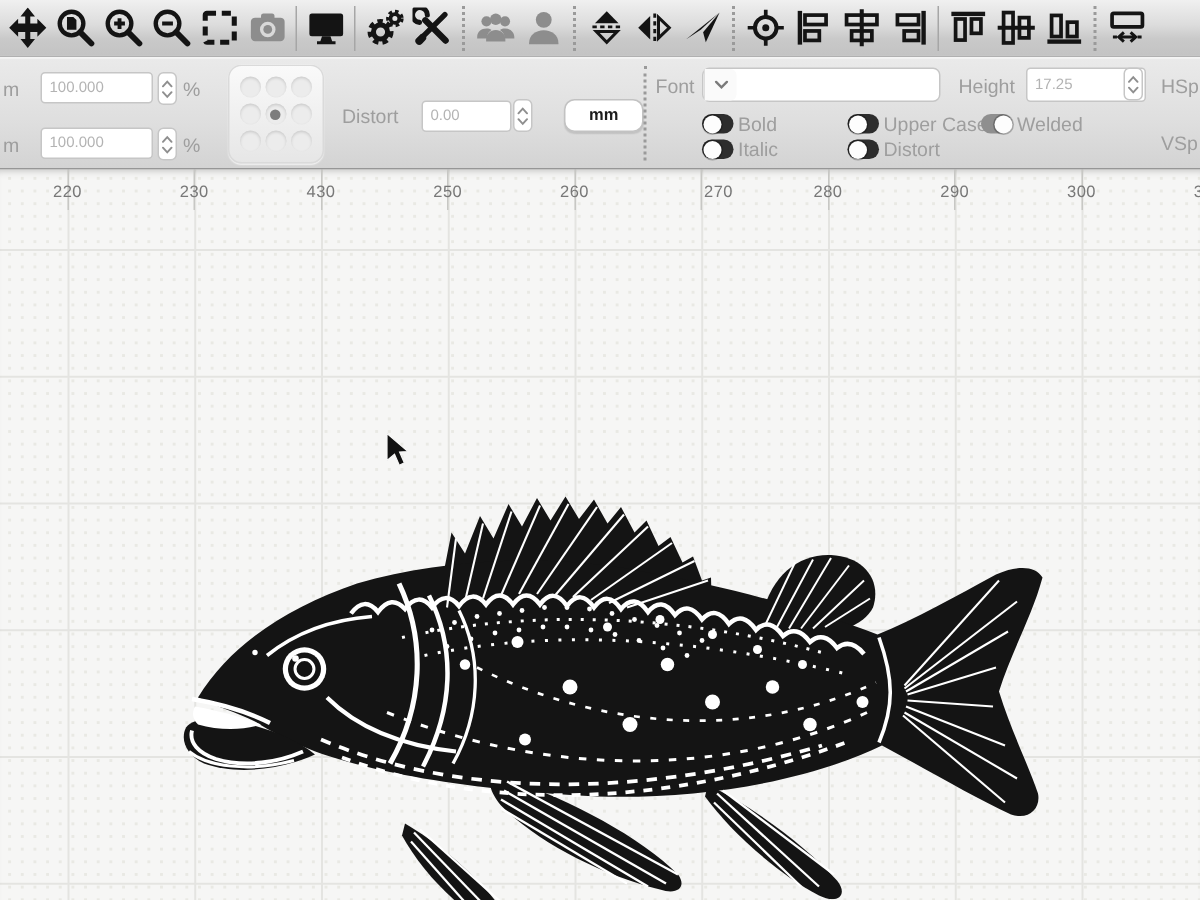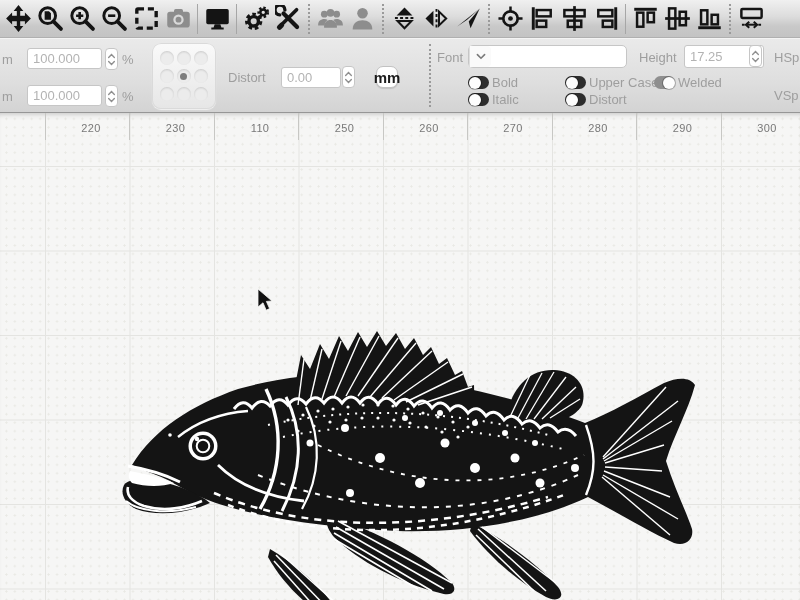--- a/index.html
+++ b/index.html
@@ -17,36 +17,36 @@
   .tool.disabled { color:#8d8d8d; }
   .sep-line { width:1px; height:30px; background:#a6a6a6; margin:0 3px; flex:0 0 auto; }
   .sep-dots { width:0; height:30px; border-left:2px dotted #9a9a9a; margin:0 4px; flex:0 0 auto; }
 
   
   .tb2 { position:relative; height:75px;
          background:linear-gradient(#eaeaea,#dedede 60%,#d3d3d3);
          border-top:1px solid #f4f4f4; border-bottom:1px solid #969696; z-index:5; overflow:hidden; }
   .glabel { position:absolute; font-size:13px; color:#9e9e9e; white-space:nowrap; }
   .field { position:absolute; height:21px; background:#fff; border:1px solid #c6c6c6;
-           border-radius:3px; font-size:13px; color:#b3b3b3; padding:0 5px;
+           border-radius:3px; font-size:10px; color:#b3b3b3; padding:0 5px;
            font-family:"Liberation Sans",sans-serif; outline:none; }
   .stepper { position:absolute; width:13px; height:22px; background:#fff; border:1px solid #c6c6c6;
              border-radius:4px; display:flex; flex-direction:column; align-items:center;
              justify-content:center; gap:1px; cursor:default; }
   .stepper svg { width:9px; height:6px; display:block; }
   .anchor-grid { position:absolute; left:152px; top:4px; width:64px; height:66px;
                  background:linear-gradient(#fafafa,#e6e6e6); border-radius:9px;
                  box-shadow:inset 0 0 0 1px #dadada, 0 1px 1px rgba(255,255,255,.7);
                  display:grid; grid-template-columns:repeat(3,1fr); place-items:center; padding:6px; }
   .anchor-dot { width:14px; height:14px; border-radius:50%; background:#ececec;
                 box-shadow:inset 0 1px 2px rgba(0,0,0,.14); position:relative; cursor:default; }
   .anchor-dot.sel::after { content:""; position:absolute; left:3.5px; top:3.5px; width:7px; height:7px;
                 border-radius:50%; background:#7d7d7d; }
-  .mm-btn { position:absolute; left:376px; top:27px; width:22px; height:22px; background:#fff;
-            border:1px solid #c2c2c2; border-radius:7px; font-size:15px; font-weight:bold;
+  .mm-btn { position:absolute; left:376px; top:27px; width:53px; height:22px; background:#fff;
+            border:1px solid #c2c2c2; border-radius:7px; font-size:11px; font-weight:bold;
             color:#1c1c1c; display:flex; align-items:center; justify-content:center;
             box-shadow:0 1px 1px rgba(0,0,0,.12); cursor:default; }
   .vsep-dots { position:absolute; top:5px; bottom:5px; width:0; border-left:2px dotted #9a9a9a; }
   .combo { position:absolute; left:468px; top:6px; width:159px; height:23px; background:#fff;
            border:1px solid #c6c6c6; border-radius:5px; display:flex; align-items:center;
            cursor:default; }
   .combo .combo-val { flex:1; font-size:13px; color:#ababab; padding-left:6px; }
   .combo .combo-btn { width:22px; height:21px; border-left:1px solid #dedede; display:flex;
            align-items:center; justify-content:center; border-radius:0 4px 4px 0; background:#fafafa; }
   .switch-row { position:absolute; display:flex; align-items:center; gap:3px; }
@@ -65,21 +65,21 @@
               linear-gradient(to right,#e4e4e1 1px,transparent 1px),
               linear-gradient(to bottom,#e4e4e1 1px,transparent 1px),
               radial-gradient(circle,#e9e9e4 0.9px,transparent 1.2px);
             background-size:84.5px 84.5px, 84.5px 84.5px, 8.45px 8.45px;
             background-position:45px 53px, 45px 53px, 2.2px 1.7px;
             box-shadow:inset 0 5px 6px -5px rgba(0,0,0,.28);
             overflow:hidden; }
   .ruler { position:absolute; left:0; top:0; width:800px; height:27px; }
   .rtick { position:absolute; top:0; width:1px; height:27px; background:#c7c7c4; }
   .rlabel { position:absolute; top:9px; transform:translateX(-50%); font-size:11px;
-            color:#787878; letter-spacing:.3px; white-space:nowrap;margin-left:46px; }
+            color:#787878; letter-spacing:.3px; white-space:nowrap; }
   .artwork { position:absolute; left:118px; top:212px; width:582px; height:292px; }
   .cursor { position:absolute; left:257px; top:176px; width:16px; height:24px; z-index:9; }
 </style>
 </head>
 <body>
 <div class="app">
 
   <div class="tb1" id="toolbar-icons">
       <span class="tool">
         <svg viewBox="0 0 24 24">
@@ -338,27 +338,27 @@
     </div>
   </div>
 
   <div class="canvas">
     <div class="ruler" id="ruler">
         <div class="rtick" style="left: 44.5px;"></div>
         <div class="rlabel" style="left: 45px;">220</div>
         <div class="rtick" style="left: 129px;"></div>
         <div class="rlabel" style="left: 129.5px;">230</div>
         <div class="rtick" style="left: 213.5px;"></div>
-        <div class="rlabel" style="left: 214px;">110</div>
+        <div class="rlabel" style="left: 214px;">430</div>
         <div class="rtick" style="left: 298px;"></div>
         <div class="rlabel" style="left: 298.5px;">250</div>
         <div class="rtick" style="left: 382.5px;"></div>
         <div class="rlabel" style="left: 383px;">260</div>
         <div class="rtick" style="left: 467px;"></div>
-        <div class="rlabel" style="left: 467px;">270</div>
+        <div class="rlabel" style="left: 479px;">270</div>
         <div class="rtick" style="left: 551.5px;"></div>
         <div class="rlabel" style="left: 552px;">280</div>
         <div class="rtick" style="left: 636px;"></div>
         <div class="rlabel" style="left: 636.5px;">290</div>
         <div class="rtick" style="left: 720.5px;"></div>
         <div class="rlabel" style="left: 721px;">300</div>
         <div class="rlabel" style="left: 805.5px;">310</div>
       </div>
 
     <svg class="artwork" viewBox="0 0 582 292">

